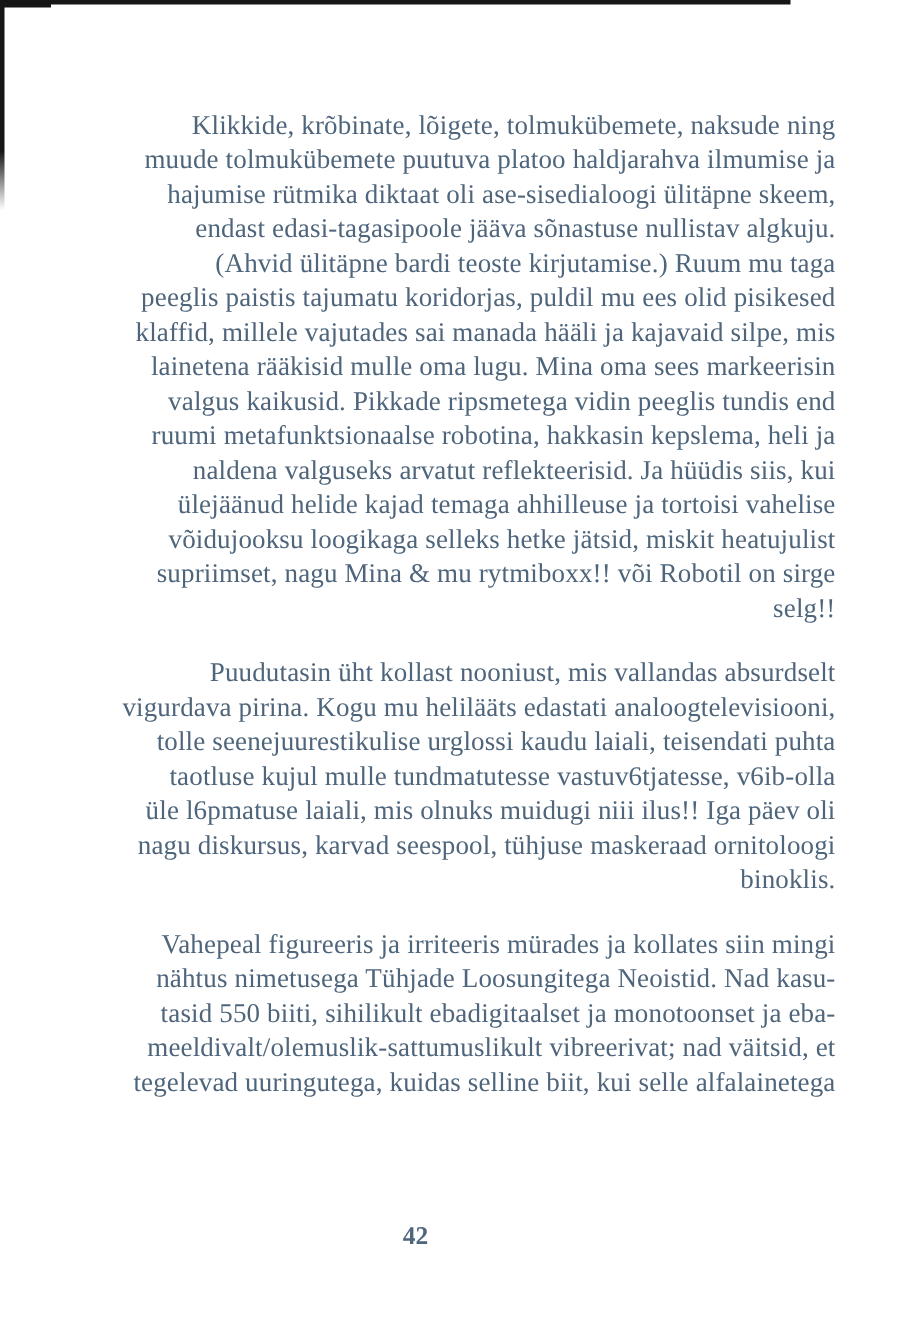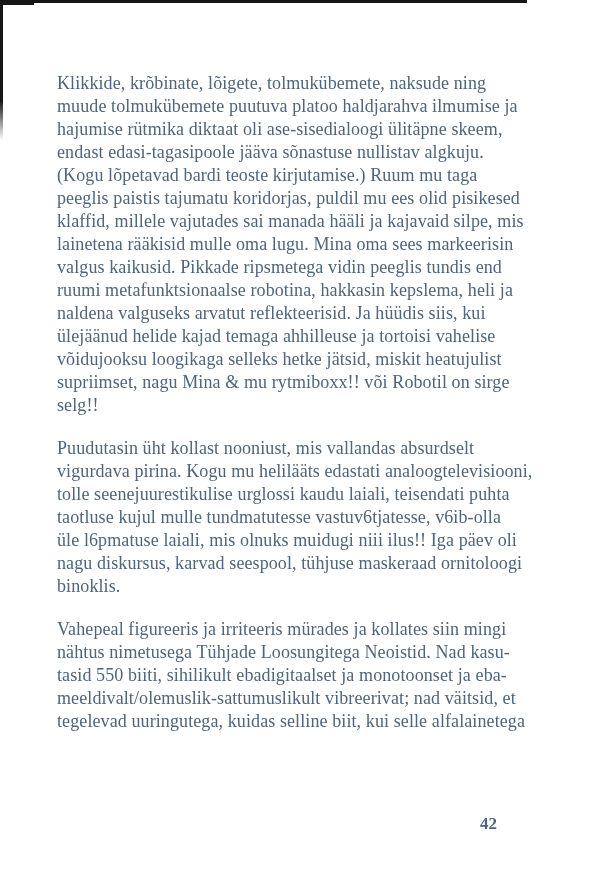--- a/index.html
+++ b/index.html
@@ -25,51 +25,52 @@
     width: 3px; height: 140px;
     background: linear-gradient(to bottom, var(--edge, #161616) 72%, rgba(22,22,22,0) 100%);
   }
   .text-block {
     position: absolute; left: 57px; top: 72px;
     width: 500px;
     color: var(--text, #4e657b);
     font-size: 18px;
     line-height: 23px;
     letter-spacing: 0.1px;
+    text-align: right;
   }
   .para { margin: 0 0 20px 0; }
   .line { white-space: pre; }
   .uword {
     text-underline-offset: 2px;
     text-decoration-thickness: 1px;
     margin-top: 20px;
   }
   .page-number {
     position: absolute; left: 57px; top: 814px;
     width: 440px;
-    text-align: right;
+    text-align: center;
     color: var(--text, #4e657b);
     font-size: 17px;
     font-weight: 700;
   }
 </style>
 </head>
 <body style="--bg: #ffffff; --text: #4e657b; --edge: #161616;">
 
 <div class="top-edge-bar"></div>
 <div class="top-edge-corner"></div>
 <div class="left-edge-bar"></div>
 
 <div class="text-block">
     <div class="para">
       <div class="line"><span>Klikkide, krõbinate, lõigete, tolmukübemete, naksude ning</span></div>
       <div class="line"><span>muude tolmukübemete puutuva platoo haldjarahva ilmumise ja</span></div>
       <div class="line"><span>hajumise rütmika diktaat oli ase-sisedialoogi ülitäpne skeem,</span></div>
       <div class="line"><span>endast edasi-tagasipoole jääva sõnastuse nullistav algkuju.</span></div>
-      <div class="line"><span>(Kogu lõpetavad bardi teoste kirjutamise.) Ruum mu taga</span></div>
+      <div class="line"><span>(Ahvid ülitäpne bardi teoste kirjutamise.) Ruum mu taga</span></div>
       <div class="line"><span>peeglis paistis tajumatu koridorjas, puldil mu ees olid pisikesed</span></div>
       <div class="line"><span>klaffid, millele vajutades sai manada hääli ja kajavaid silpe, mis</span></div>
       <div class="line"><span>lainetena rääkisid mulle oma lugu. Mina oma sees markeerisin</span></div>
       <div class="line"><span>valgus kaikusid. Pikkade ripsmetega vidin peeglis tundis end</span></div>
       <div class="line"><span>ruumi metafunktsionaalse robotina, hakkasin kepslema, heli ja</span></div>
       <div class="line"><span>naldena valguseks arvatut reflekteerisid. Ja hüüdis siis, kui</span></div>
       <div class="line"><span>ülejäänud helide kajad temaga ahhilleuse ja tortoisi vahelise</span></div>
       <div class="line"><span>võidujooksu loogikaga selleks hetke jätsid, miskit heatujulist</span></div>
       <div class="line"><span>supriimset, nagu Mina &amp; mu rytmiboxx!! või Robotil on sirge</span></div>
       <div class="line"><span>selg!!</span></div>

